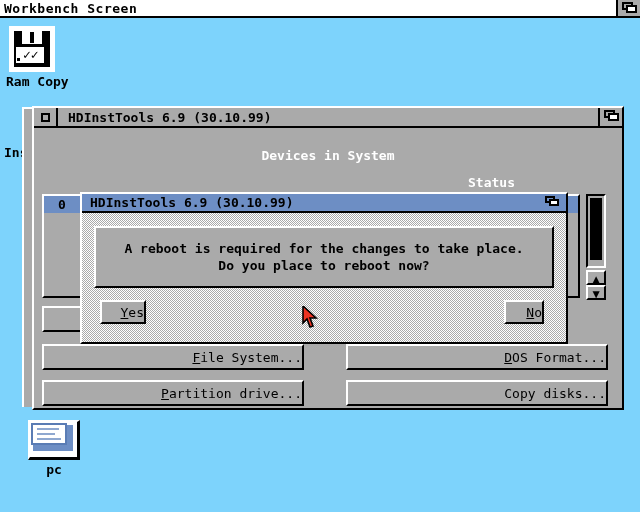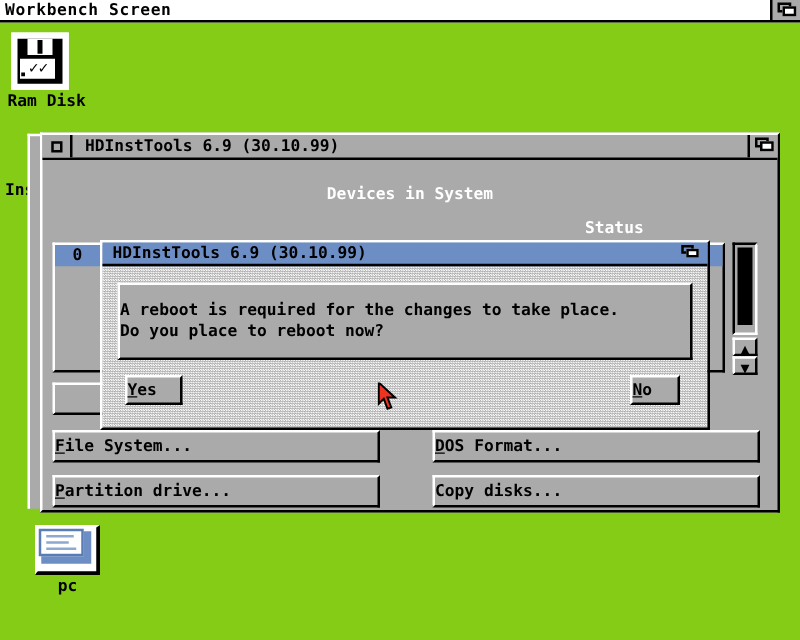--- a/index.html
+++ b/index.html
@@ -4,21 +4,21 @@
 <style>
   html,body{margin:0;padding:0;}
   body{
     width:640px;height:512px;
     font-family:"DejaVu Sans Mono","Liberation Mono",monospace;
     font-size:13px;
     background:#aaaaaa;
     overflow:hidden;
     -webkit-font-smoothing:none;
   }
-  #screen{position:relative;width:640px;height:512px;background:#84cc16;overflow:hidden;}
+  #screen{position:relative;width:640px;height:512px;background:#7dd3fc;overflow:hidden;}
 
   
   .wb-titlebar{
     position:absolute;left:0;top:0;width:640px;height:18px;
     background:#ffffff;border-bottom:2px solid #000000;
     box-sizing:border-box;
   }
   .wb-title-text{
     position:absolute;left:4px;top:1px;color:#000;font-weight:bold;
     letter-spacing:0.5px;font-size:13px;line-height:15px;white-space:nowrap;
@@ -128,22 +128,22 @@
     border-left:2px solid #ffffff;border-top:2px solid #ffffff;
     border-right:2px solid #000000;border-bottom:2px solid #000000;
     color:#000;font-weight:bold;font-size:12px;line-height:14px;text-align:center;
   }
 
   
   .btn{
     position:absolute;box-sizing:border-box;background:#aaaaaa;
     border-left:2px solid #ffffff;border-top:2px solid #ffffff;
     border-right:2px solid #000000;border-bottom:2px solid #000000;
-    color:#000000;font-weight:bold;font-size:13px;
-    display:flex;align-items:center;justify-content:flex-start;
+    color:#000000;font-weight:normal;font-size:13px;
+    display:flex;align-items:center;justify-content:flex-end;
     white-space:nowrap;letter-spacing:0px;
   }
   .btn u{text-decoration:underline;}
 
   
   .requester{
     position:absolute;box-sizing:border-box;
     border-left:2px solid #ffffff;border-top:2px solid #ffffff;
     border-right:2px solid #000000;border-bottom:2px solid #000000;
     background:
@@ -160,21 +160,21 @@
   .req-depth{
     position:absolute;right:2px;top:1px;width:22px;height:15px;background:#6d8ec4;
   }
   .req-depth .back{position:absolute;left:3px;top:1px;width:10px;height:7px;border:2px solid #000;background:#6d8ec4;box-sizing:border-box;}
   .req-depth .front{position:absolute;left:7px;top:4px;width:10px;height:7px;border:2px solid #000;background:#ffffff;box-sizing:border-box;}
 
   .req-textpanel{
     position:absolute;box-sizing:border-box;background:#aaaaaa;
     border-left:2px solid #ffffff;border-top:2px solid #ffffff;
     border-right:2px solid #000000;border-bottom:2px solid #000000;
-    display:flex;flex-direction:column;justify-content:center;
+    display:flex;flex-direction:column;align-items:center;justify-content:center;
   }
   .req-line{
     color:#000;font-weight:bold;font-size:13px;line-height:17px;white-space:nowrap;
   }
 
   
   .cursor{position:absolute;width:18px;height:24px;}
 </style>
 </head>
 <body>
@@ -191,21 +191,21 @@
 
   <div class="icon-wrap" style="left:6px;top:26px;width:52px;">
     <div class="ramdisk-icon">
       <span class="rd-body"></span>
       <span class="rd-shutter"></span>
       <span class="rd-shutter-slot"></span>
       <span class="rd-lower"></span>
       <span class="rd-dot"></span>
       <span class="rd-check">✓✓</span>
     </div>
-    <div class="icon-label">Ram Disk</div>
+    <div class="icon-label">Ram Copy</div>
   </div>
 
   <div class="ins-text" style="left:4px;top:145px;">Ins</div>
 
   <div style="position:absolute;left:22px;top:107px;width:12px;height:300px;background:#aaaaaa;border-left:2px solid #ffffff;border-top:2px solid #ffffff;box-sizing:border-box;"></div>
 
   <div class="icon-wrap" style="left:24px;top:420px;width:60px;">
     <div class="pc-icon">
       <span class="pc-drawer-back"></span>
       <span class="pc-drawer-front">

